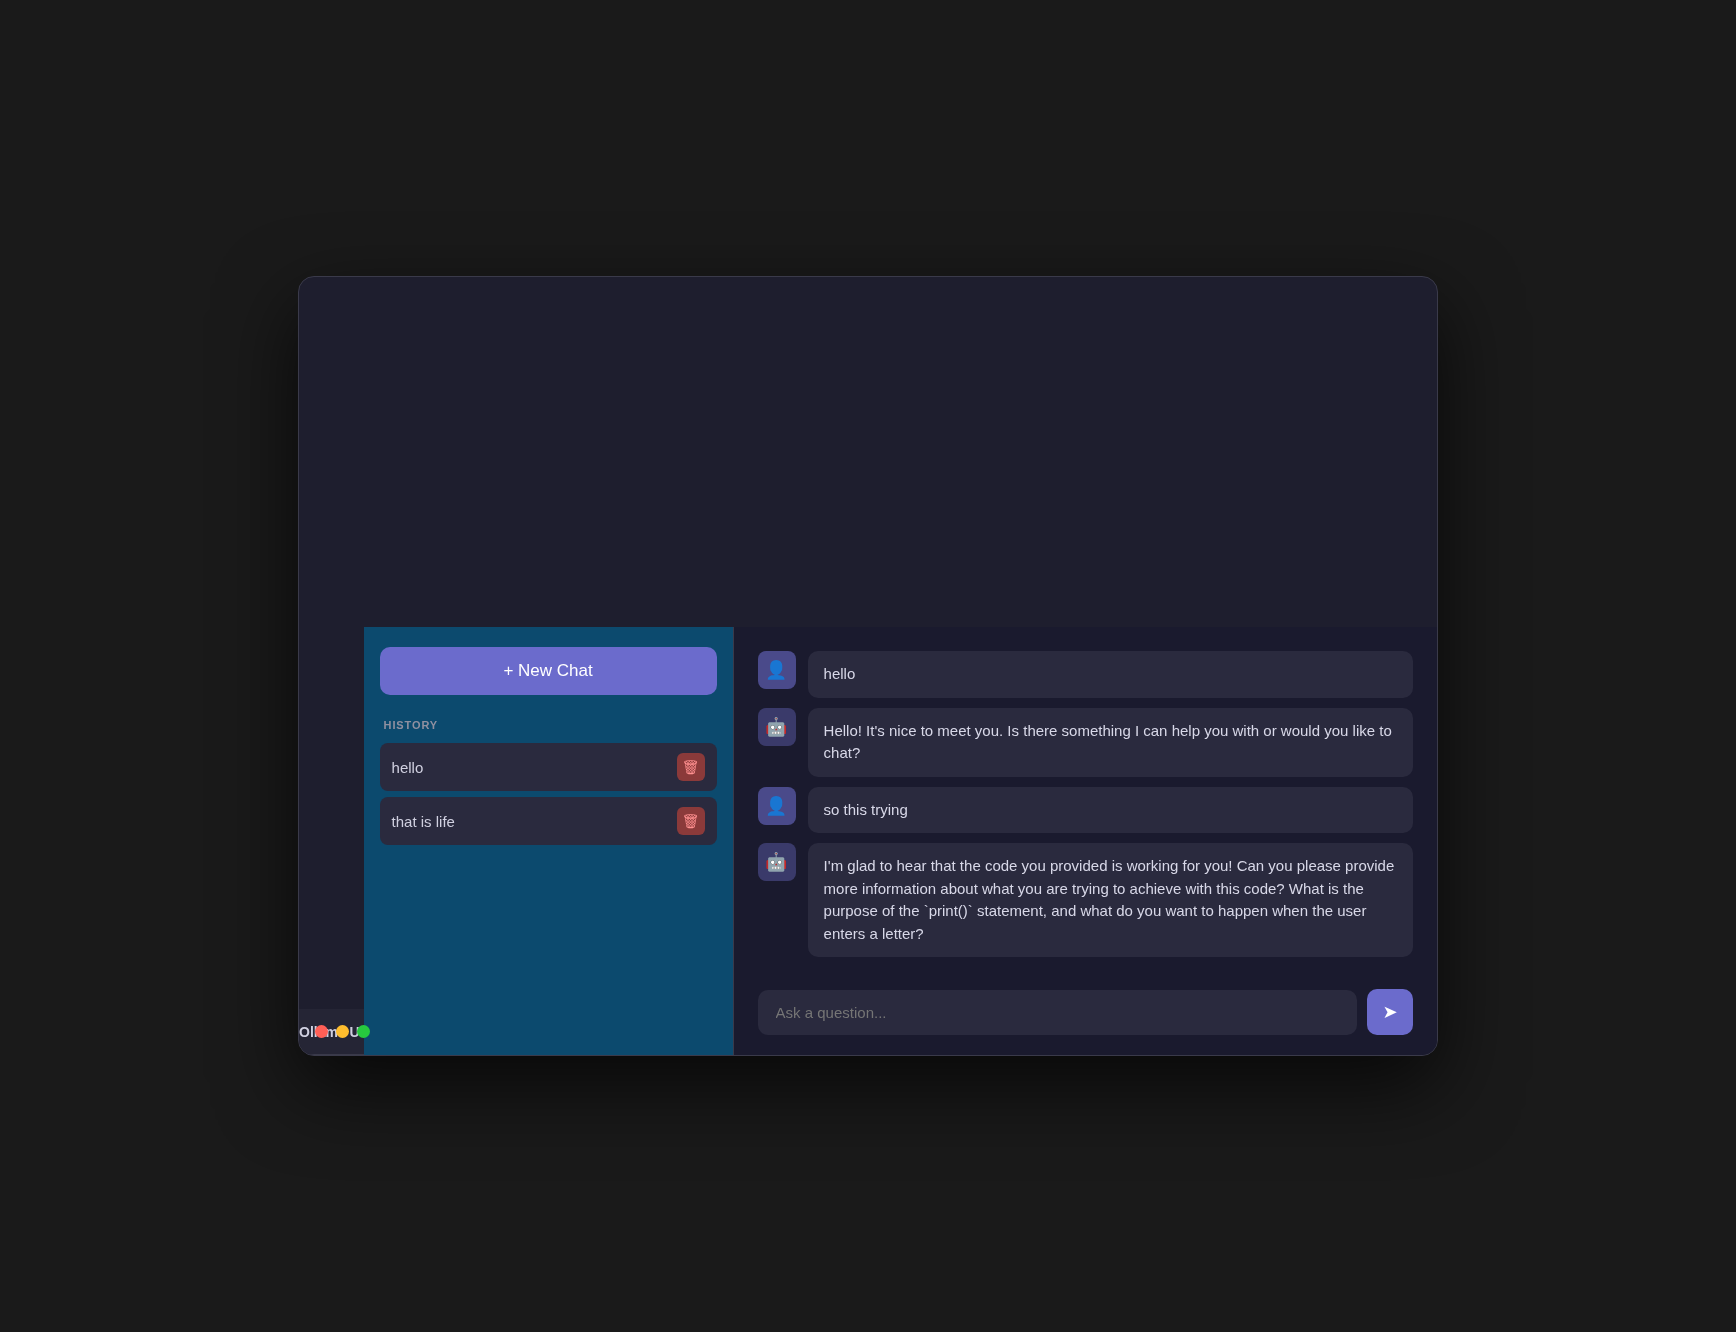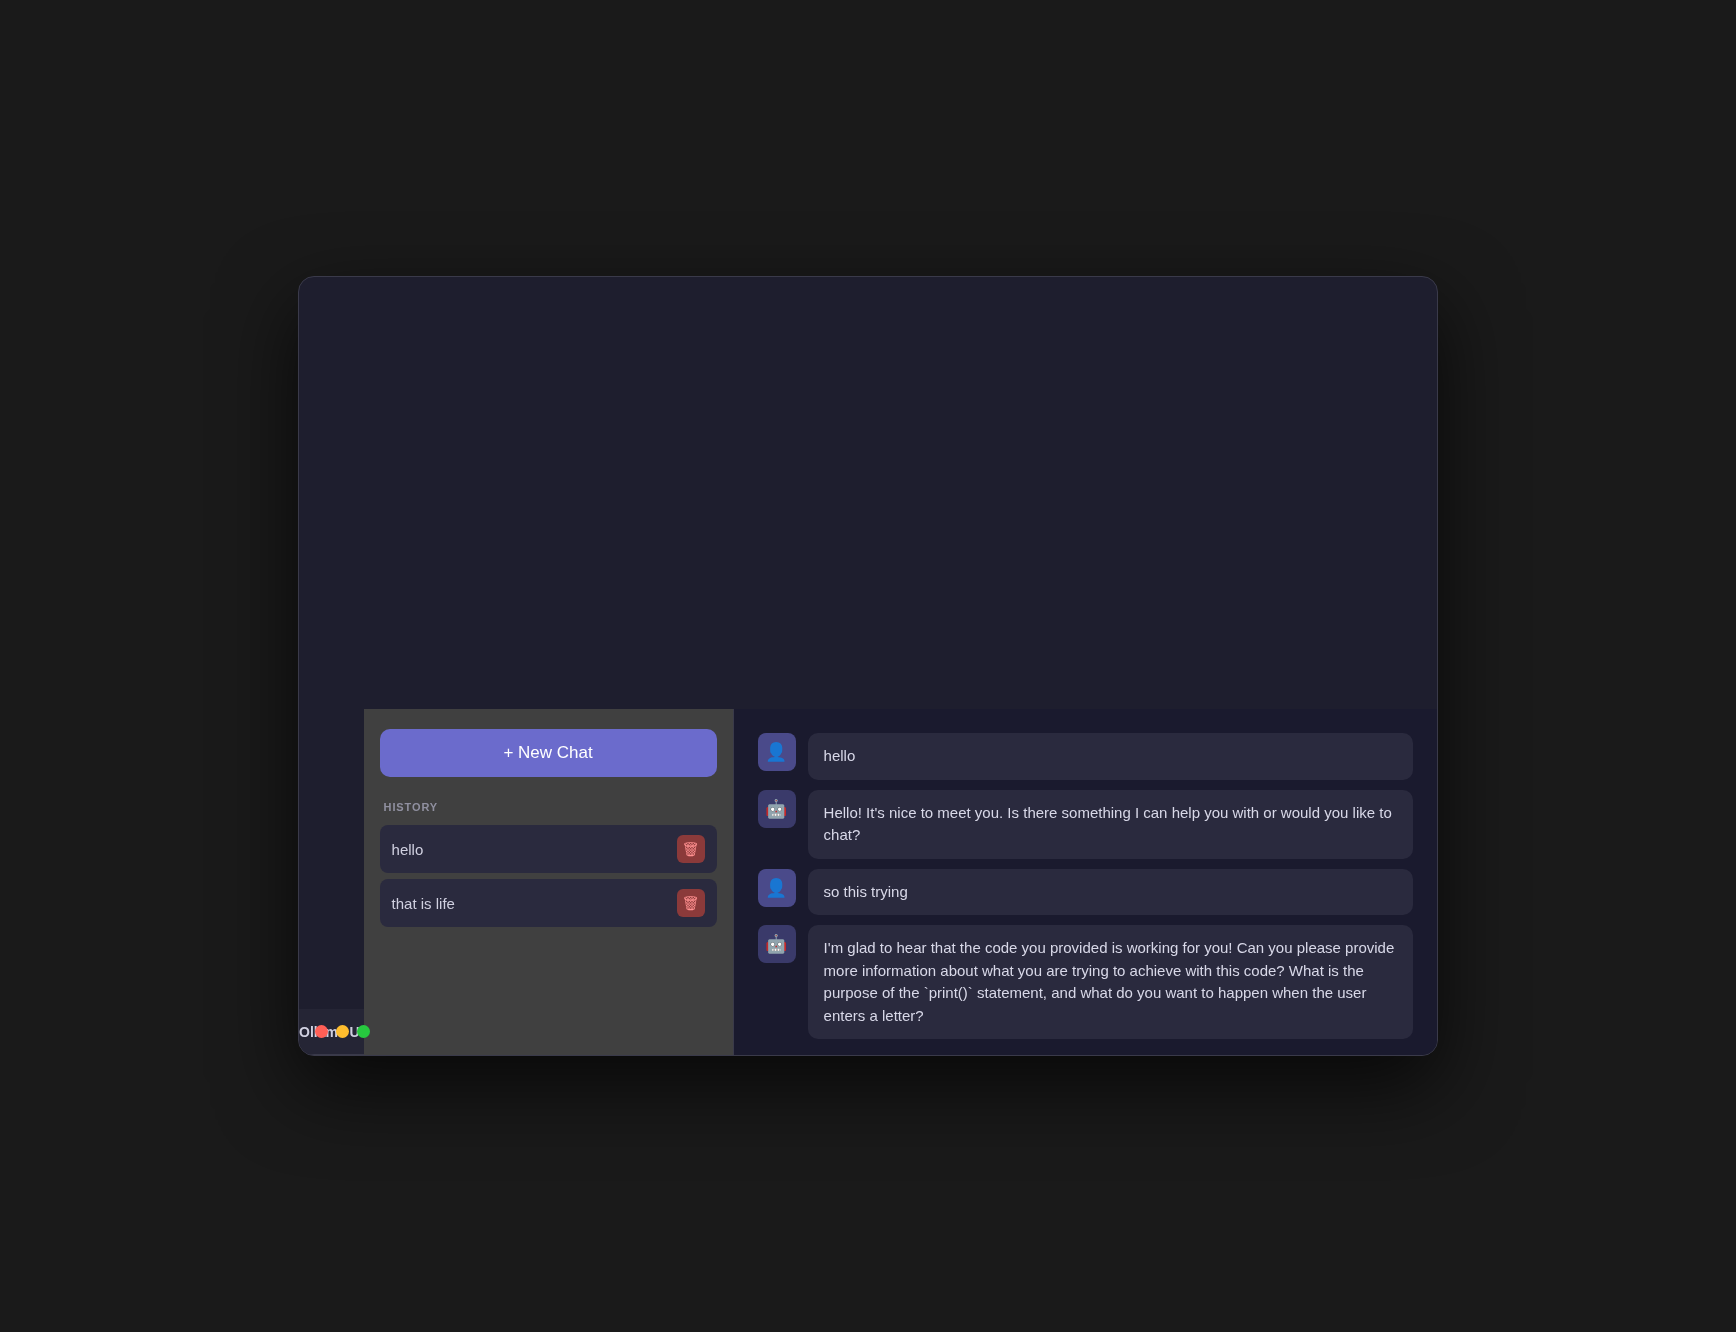--- a/index.html
+++ b/index.html
@@ -66,21 +66,21 @@
     }
 
     .main-content {
       display: flex;
       flex: 1;
       overflow: hidden;
     }
 
     .sidebar {
       width: 370px;
-      background: #404040;
+      background: #0c4a6e;
       border-right: 1px solid #3a3a4a;
       display: flex;
       flex-direction: column;
       padding: 20px 16px;
       flex-shrink: 0;
     }
 
     .new-chat-button {
       background: #6b6bcc;
       color: #fff;
@@ -310,15 +310,21 @@
           <div class="avatar assistant">
             <span>🤖</span>
           </div>
           <div class="message-bubble">
             <span>I'm glad to hear that the code you provided is working for you! Can you please provide more information about what you are trying to achieve with this code? What is the purpose of the `print()` statement, and what do you want to happen when the user enters a letter?</span>
           </div>
         </div>
 
       </div>
 
+      <div class="input-area">
+        <input class="chat-input" type="text" placeholder="Ask a question..." style="">
+        <button class="send-button">
+          <span class="send-icon">➤</span>
+        </button>
+      </div>
     </div>
   </div>
 </div>
 
 </body></html>

